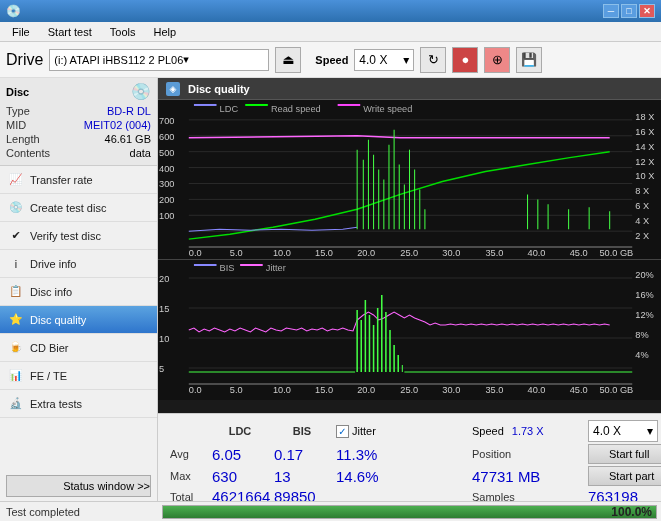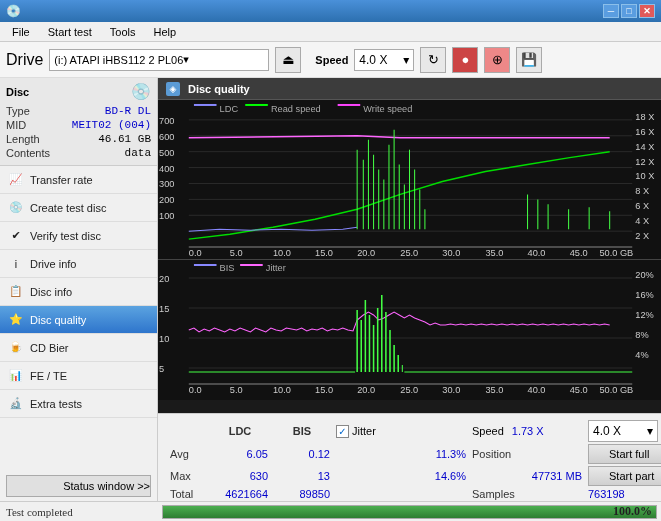--- a/index.html
+++ b/index.html
@@ -117,21 +117,21 @@
     }
     #disc-panel-header {
       display: flex; align-items: center; justify-content: space-between;
       font-weight: bold; font-size: 11px; margin-bottom: 4px;
     }
     .disc-row {
       display: flex; justify-content: space-between;
       margin-bottom: 2px; font-size: 11px;
     }
     .disc-row-key { color: #333; }
-    .disc-row-val { color: #0000cc; font-weight: 500; font-family: Liberation Mono, monospace; }
+    .disc-row-val { color: #0000cc; font-weight: 500; }
     .disc-row-val.black { color: #000; }
     #label-row {
       display: flex; align-items: center; justify-content: space-between; margin-top:2px;
     }
     .label-input {
       width: 80px; height: 16px;
       border: 1px solid #aaa;
       background: white;
       font-size: 10px;
     }
@@ -254,21 +254,21 @@
     }
 
     #stats-grid {
       display: grid;
       grid-template-columns: 40px 80px 60px 130px 120px 80px;
       gap: 2px 4px;
       align-items: center;
     }
 
     .sg-label { font-size: 11px; color: #333; }
-    .sg-val { font-size: 11px; color: #0000cc; text-align: right; }
+    .sg-val { font-size: 15px; color: #0000cc; text-align: left; }
 
     .jitter-check {
       display: flex; align-items: center; gap: 3px; font-size: 11px;
     }
     .checkbox {
       width: 13px; height: 13px;
       background: white;
       border: 1px solid #888;
       display: flex; align-items: center; justify-content: center;
       font-size: 10px; color: #0066cc;
@@ -288,21 +288,20 @@
       white-space: nowrap;
     }
 
     
     #statusbar {
       background: #f0f0f0;
       height: 20px;
       display: flex;
       align-items: center;
       border-top: 1px solid #ccc;
-      font-family: Liberation Serif, serif;
     }
     #status-text {
       font-size: 11px;
       padding: 0 6px;
       color: #333;
       width: 158px;
     }
     #progress-bar-container {
       flex: 1;
       height: 14px;
@@ -626,21 +625,21 @@
         </div>
         <div>
           <div class="speed-select" style="width:70px;">
             <span>4.0 X</span>
             <span>▾</span>
           </div>
         </div>
 
         <div class="sg-label">Avg</div>
         <div class="sg-val">6.05</div>
-        <div class="sg-val">0.12</div>
+        <div class="sg-val">0.17</div>
         <div class="sg-val">11.3%</div>
         <div class="sg-label">Position</div>
         <div>
           <button class="start-btn">Start full</button>
         </div>
 
         <div class="sg-label">Max</div>
         <div class="sg-val">630</div>
         <div class="sg-val">13</div>
         <div class="sg-val">14.6%</div>

